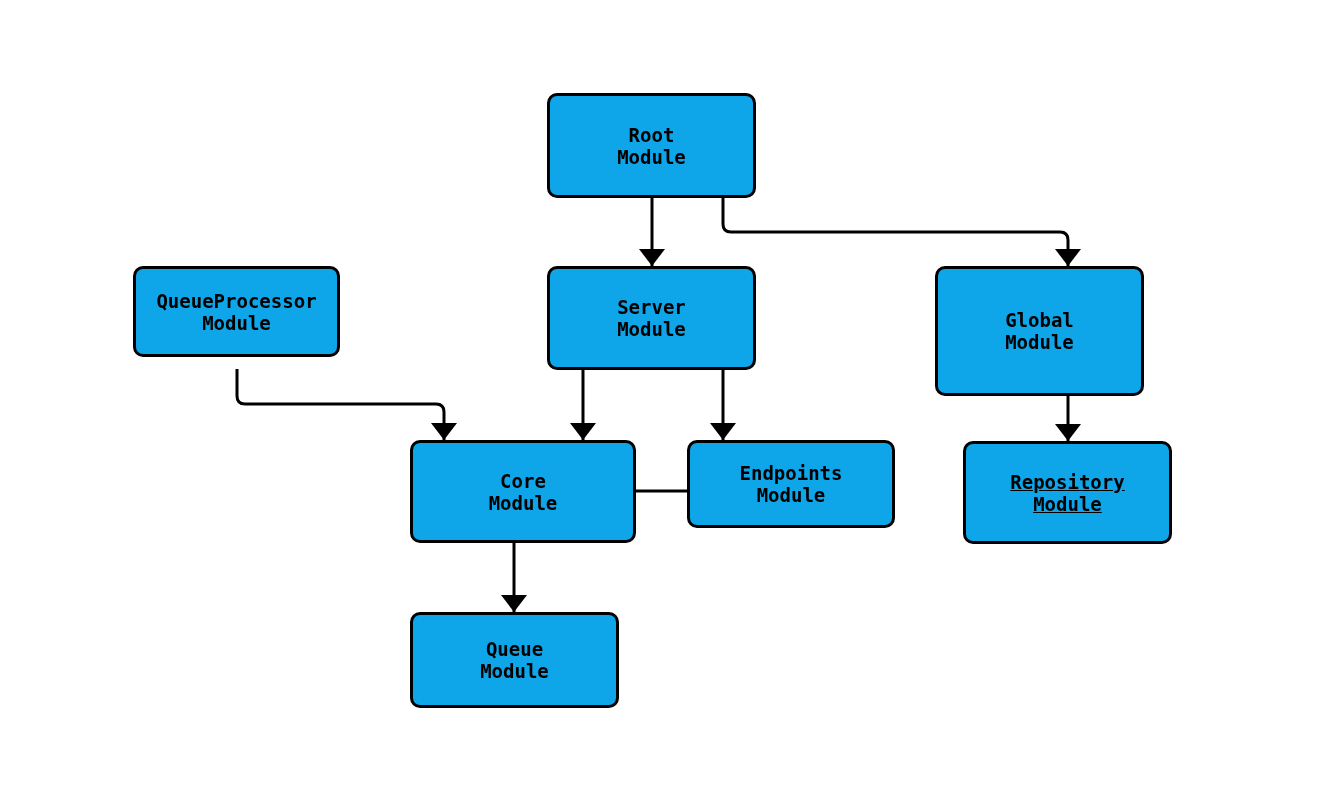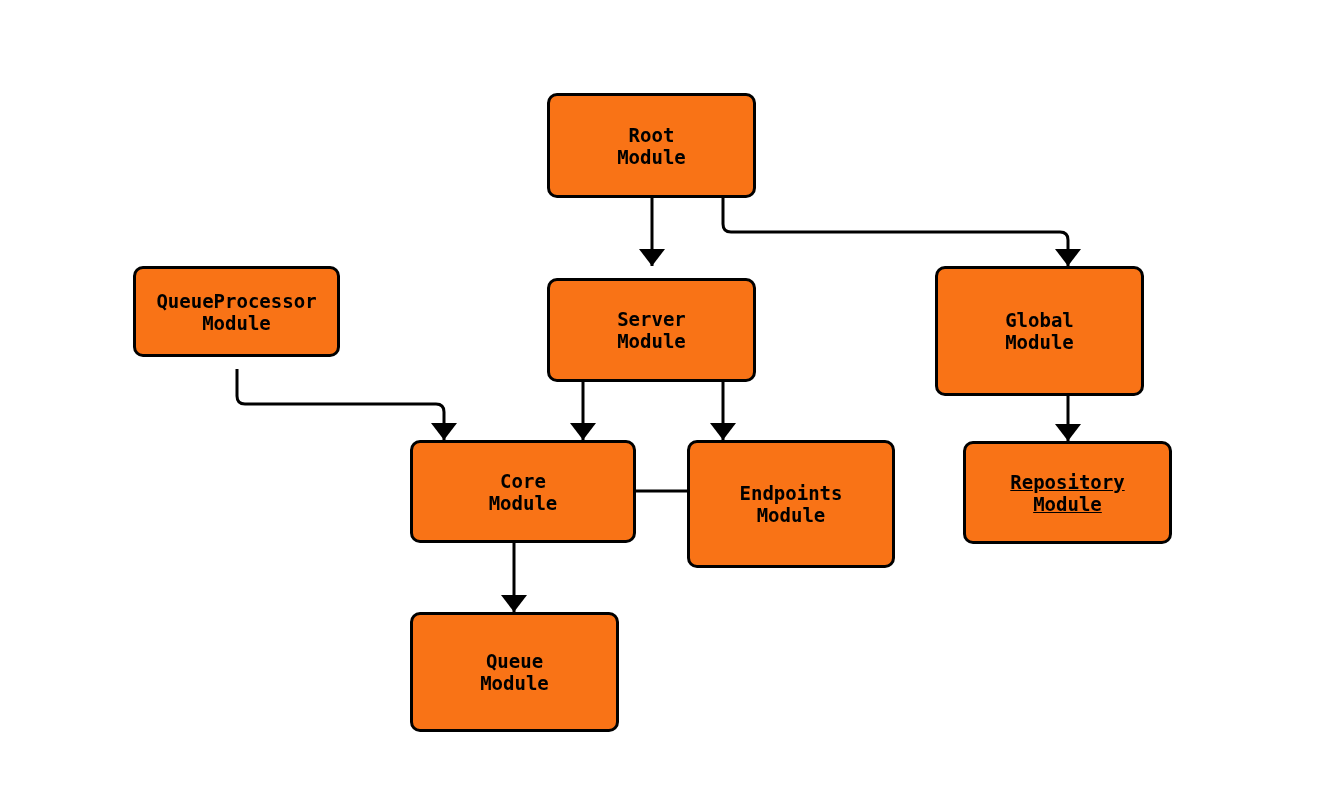--- a/index.html
+++ b/index.html
@@ -22,21 +22,21 @@
   .edges {
     position: absolute;
     left: 0;
     top: 0;
   }
   .node {
     position: absolute;
     box-sizing: border-box;
     border: 3px solid #000000;
     border-radius: 10px;
-    background: #f97316;
+    background: #0ea5e9;
     display: flex;
     align-items: center;
     justify-content: center;
   }
   .node .label {
     font-weight: bold;
     font-size: 19px;
     line-height: 22px;
     text-align: center;
     white-space: pre-line;
@@ -67,38 +67,38 @@
     </svg>
   <div id="nodes-layer">
       <div class="node" style="left: 547px; top: 93px; width: 209px; height: 105px;">
         <div class="label">Root
 Module</div>
       </div>
       <div class="node" style="left: 133px; top: 266px; width: 207px; height: 91px;">
         <div class="label">QueueProcessor
 Module</div>
       </div>
-      <div class="node" style="left: 547px; top: 278px; width: 209px; height: 104px;">
+      <div class="node" style="left: 547px; top: 266px; width: 209px; height: 104px;">
         <div class="label">Server
 Module</div>
       </div>
       <div class="node" style="left: 935px; top: 266px; width: 209px; height: 130px;">
         <div class="label">Global
 Module</div>
       </div>
       <div class="node" style="left: 410px; top: 440px; width: 226px; height: 103px;">
         <div class="label">Core
 Module</div>
       </div>
-      <div class="node" style="left: 687px; top: 440px; width: 208px; height: 128px;">
+      <div class="node" style="left: 687px; top: 440px; width: 208px; height: 88px;">
         <div class="label">Endpoints
 Module</div>
       </div>
       <div class="node" style="left: 963px; top: 441px; width: 209px; height: 103px; text-decoration: underline;">
         <div class="label">Repository
 Module</div>
       </div>
-      <div class="node" style="left: 410px; top: 612px; width: 209px; height: 120px;">
+      <div class="node" style="left: 410px; top: 612px; width: 209px; height: 96px;">
         <div class="label">Queue
 Module</div>
       </div>
     </div>
 </div>
 
 </body></html>

